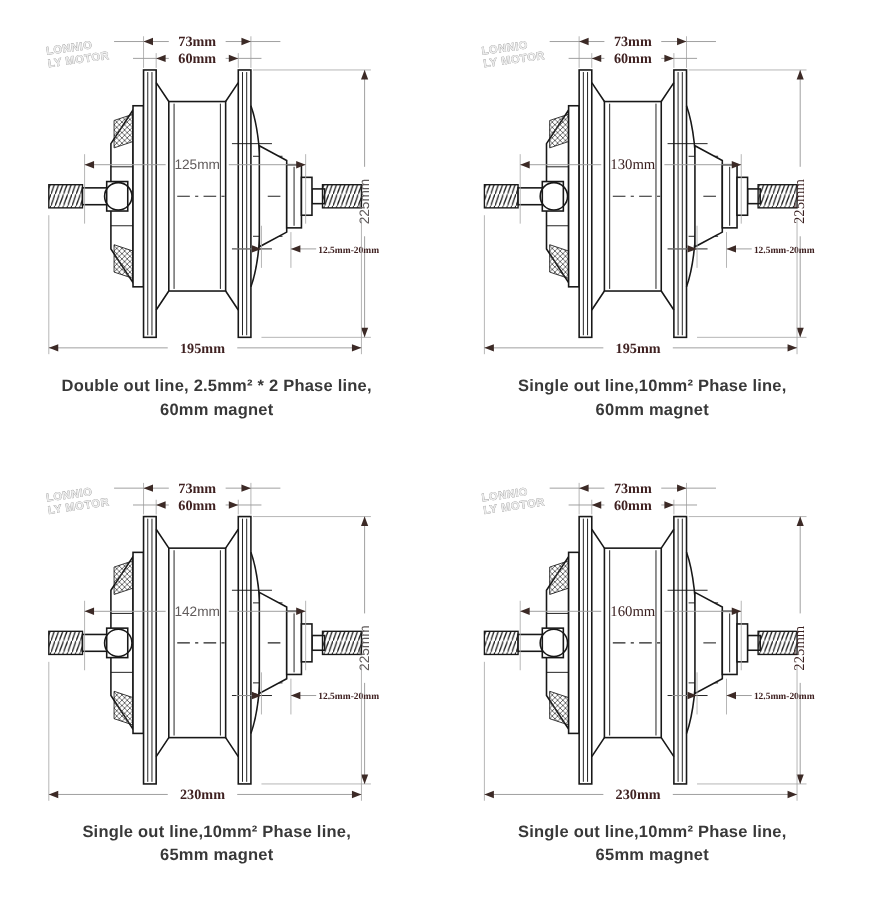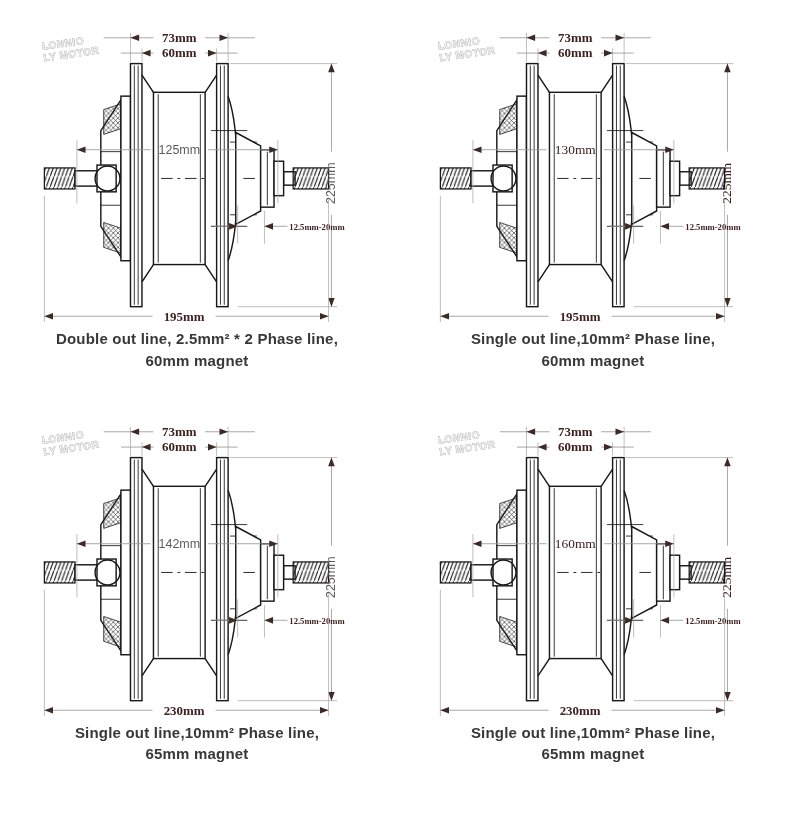--- a/index.html
+++ b/index.html
@@ -15,21 +15,21 @@
     padding:8px 8px 0 8px;
   }
   .panel{display:flex;flex-direction:column;align-items:center;}
   .panel svg{width:378px;height:316px;display:block;}
   .caption{
     text-align:center;
     font-weight:700;
     font-size:15px;
     line-height:1.45;
     color:#383838;
-    margin-top:4px;
+    margin-top:16px;
     letter-spacing:.2px;
   }
   
   .ml{stroke:#181818;stroke-width:1.5;fill:#ffffff;}
   .mlnf{stroke:#181818;stroke-width:1.5;fill:none;}
   .thin{stroke:#181818;stroke-width:0.9;fill:none;}
   .dim{stroke:#9a9a9a;stroke-width:0.9;fill:none;}
   .ext{stroke:#a8a8a8;stroke-width:0.8;fill:none;}
   .arr{fill:#3c2a26;stroke:none;}
   .dash{stroke:#222;stroke-width:1;fill:none;stroke-dasharray:12 5 3 5;}

